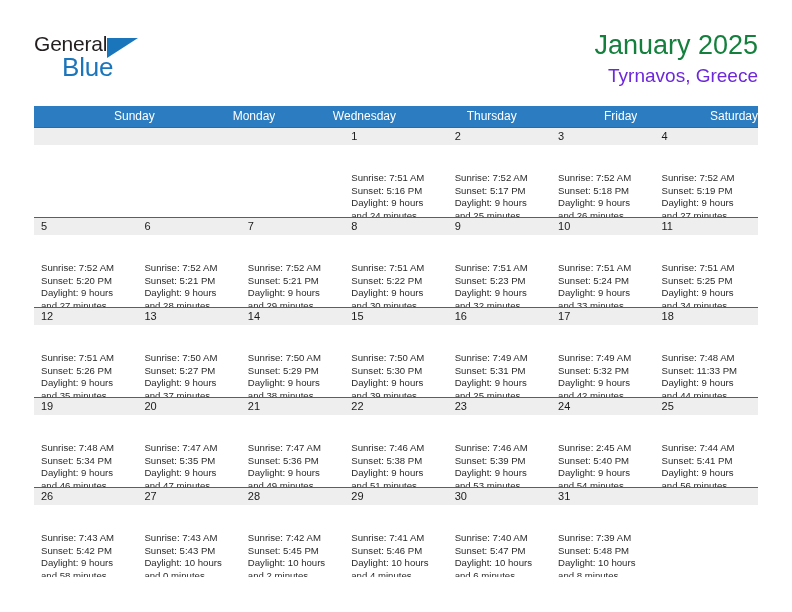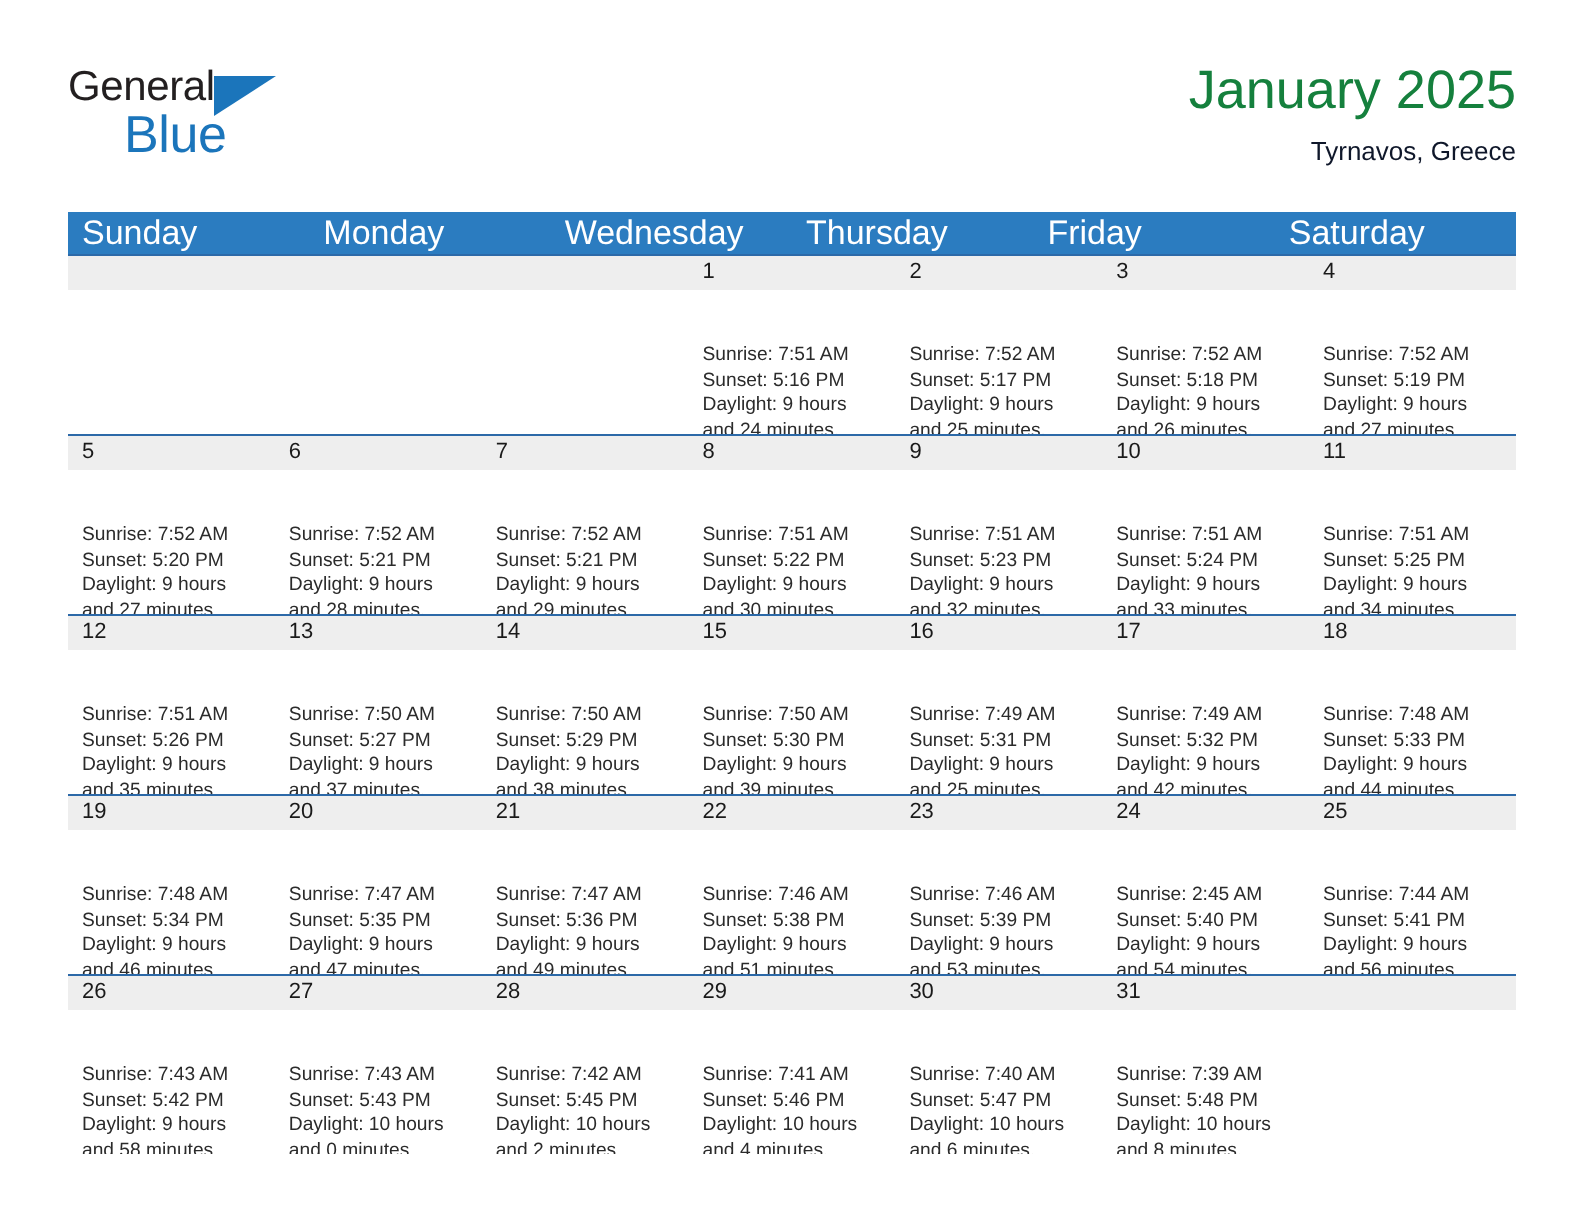--- a/index.html
+++ b/index.html
@@ -73,22 +73,22 @@
     top: 0;
     text-align: right;
   }
   .cal-title {
     font-size: 27px;
     color: #15803d;
     line-height: 34px;
     white-space: nowrap;
   }
   .cal-subtitle {
-    font-size: 13px;
-    color: #0f172a;
+    font-size: 19px;
+    color: #6d28d9;
     line-height: 20px;
     margin-top: 4px;
     white-space: nowrap;
   }
 
   
   .calendar {
     position: absolute;
     left: 34px;
     top: 106px;
@@ -96,26 +96,27 @@
   }
 
   .dow-row {
     display: flex;
     background: #2b7cc0;
     height: 21px;
   }
   .dow-cell {
     flex: 1 1 0;
     color: #ffffff;
-    font-size: 17px;
+    font-size: 12px;
     line-height: 21px;
     padding-left: 7px;
     box-sizing: border-box;
     white-space: nowrap;
     overflow: hidden;
+    text-align: right;
   }
 
   .week-row {
     display: flex;
     border-top: 1.5px solid #2c69a8;
     height: 89px;
     background: #ffffff;
   }
   .week-row.last {
     border-bottom: none;
@@ -368,21 +369,21 @@
               <div>Sunset: 5:32 PM</div>
               <div>Daylight: 9 hours</div>
               <div>and 42 minutes.</div>
             </div>
           </div>
           <div class="day-cell">
             <div class="day-band"></div>
             <span class="day-num">18</span>
             <div class="day-body">
               <div>Sunrise: 7:48 AM</div>
-              <div>Sunset: 5:33 PM</div>
+              <div>Sunset: 11:33 PM</div>
               <div>Daylight: 9 hours</div>
               <div>and 44 minutes.</div>
             </div>
           </div>
         </div>
         <div class="week-row">
           <div class="day-cell">
             <div class="day-band"></div>
             <span class="day-num">19</span>
             <div class="day-body">

